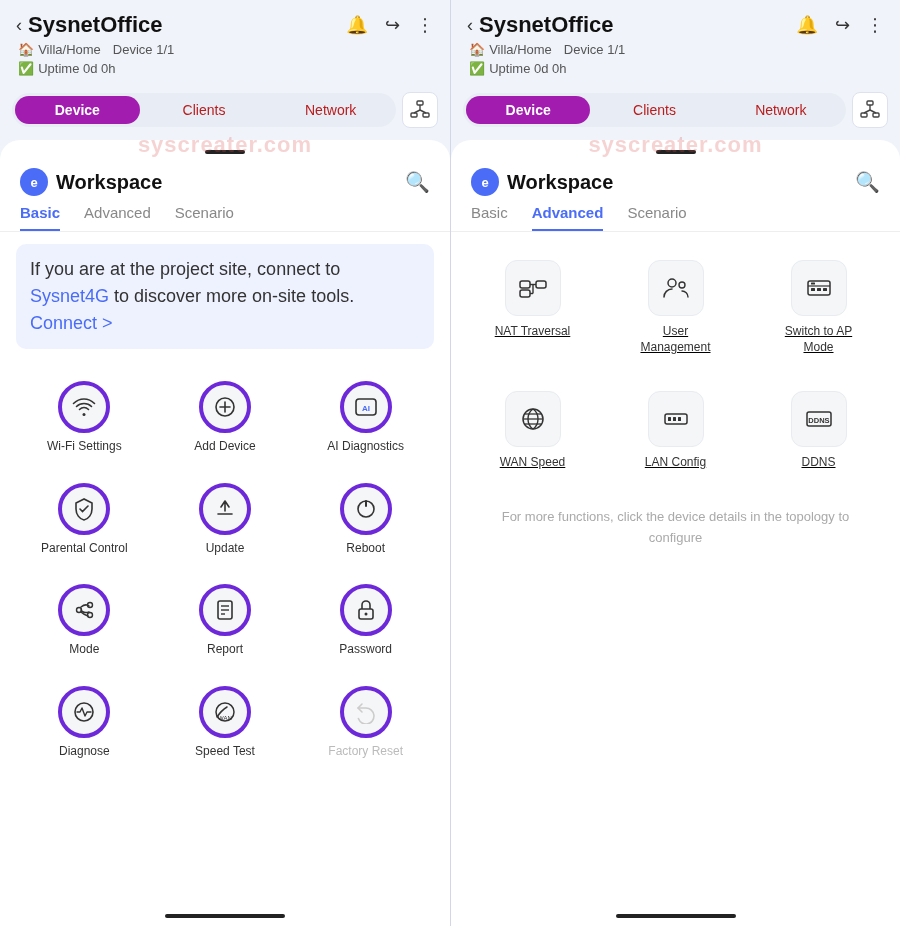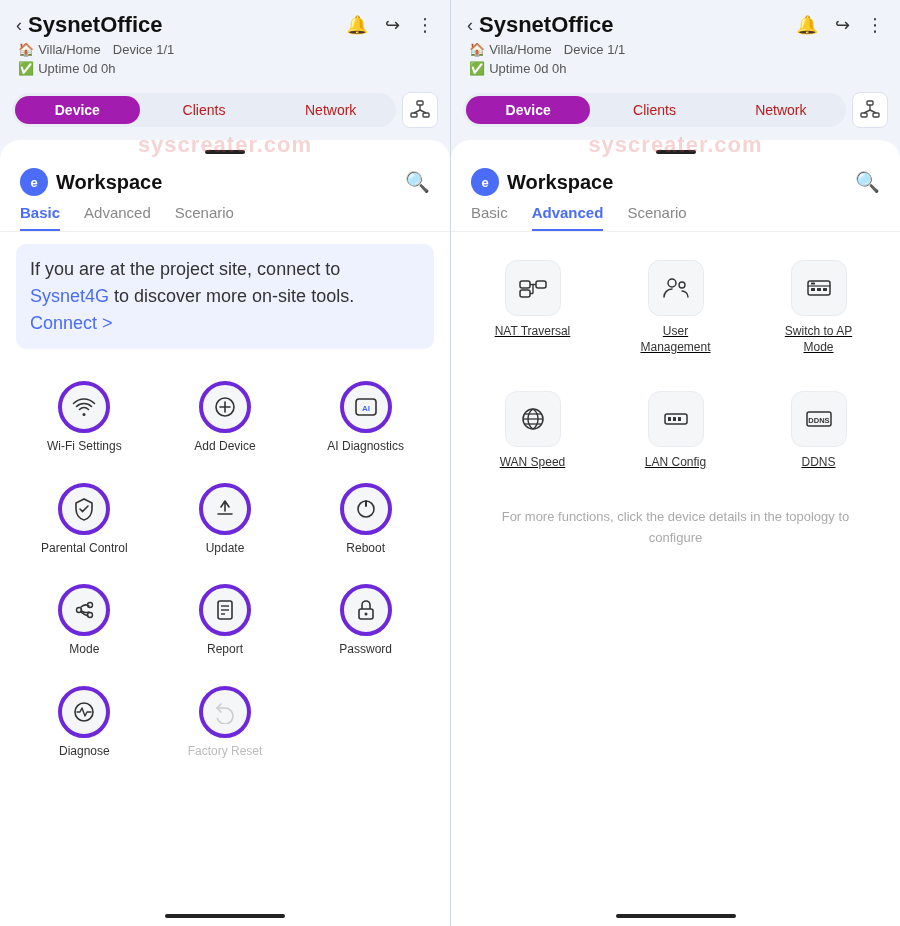--- a/index.html
+++ b/index.html
@@ -487,20 +487,30 @@
         <div class="action-icon-circle">
           <svg width="24" height="24" viewBox="0 0 24 24" fill="none">
             <circle cx="12" cy="12" r="9" stroke="#333" stroke-width="1.6"></circle>
             <path d="M5 12h3l2-4 3 8 2-4h4" stroke="#333" stroke-width="1.4" stroke-linecap="round" stroke-linejoin="round"></path>
           </svg>
         </div>
         <span class="action-label">Diagnose</span>
       </div>
       <div class="action-item">
         <div class="action-icon-circle">
+          <svg width="28" height="28" viewBox="0 0 28 28" fill="none">
+            <circle cx="14" cy="14" r="9" stroke="#333" stroke-width="1.5"></circle>
+            <path d="M6 19c2-3 5-7 10-10" stroke="#333" stroke-width="1.5" stroke-linecap="round"></path>
+            <text x="14" y="22" text-anchor="middle" font-size="6" fill="#333">WAN</text>
+          </svg>
+        </div>
+        <span class="action-label">Speed Test</span>
+      </div>
+      <div class="action-item">
+        <div class="action-icon-circle">
           <svg width="24" height="24" viewBox="0 0 24 24" fill="none">
             <path d="M8 4l-4 4 4 4" stroke="#ccc" stroke-width="1.6" stroke-linecap="round" stroke-linejoin="round"></path>
             <path d="M4 8h8a8 8 0 1 1-7.6 10.6" stroke="#ccc" stroke-width="1.6" stroke-linecap="round"></path>
           </svg>
         </div>
         <span class="action-label muted">Factory Reset</span>
       </div>
     </div>
 
     <div class="bottom-bar">

